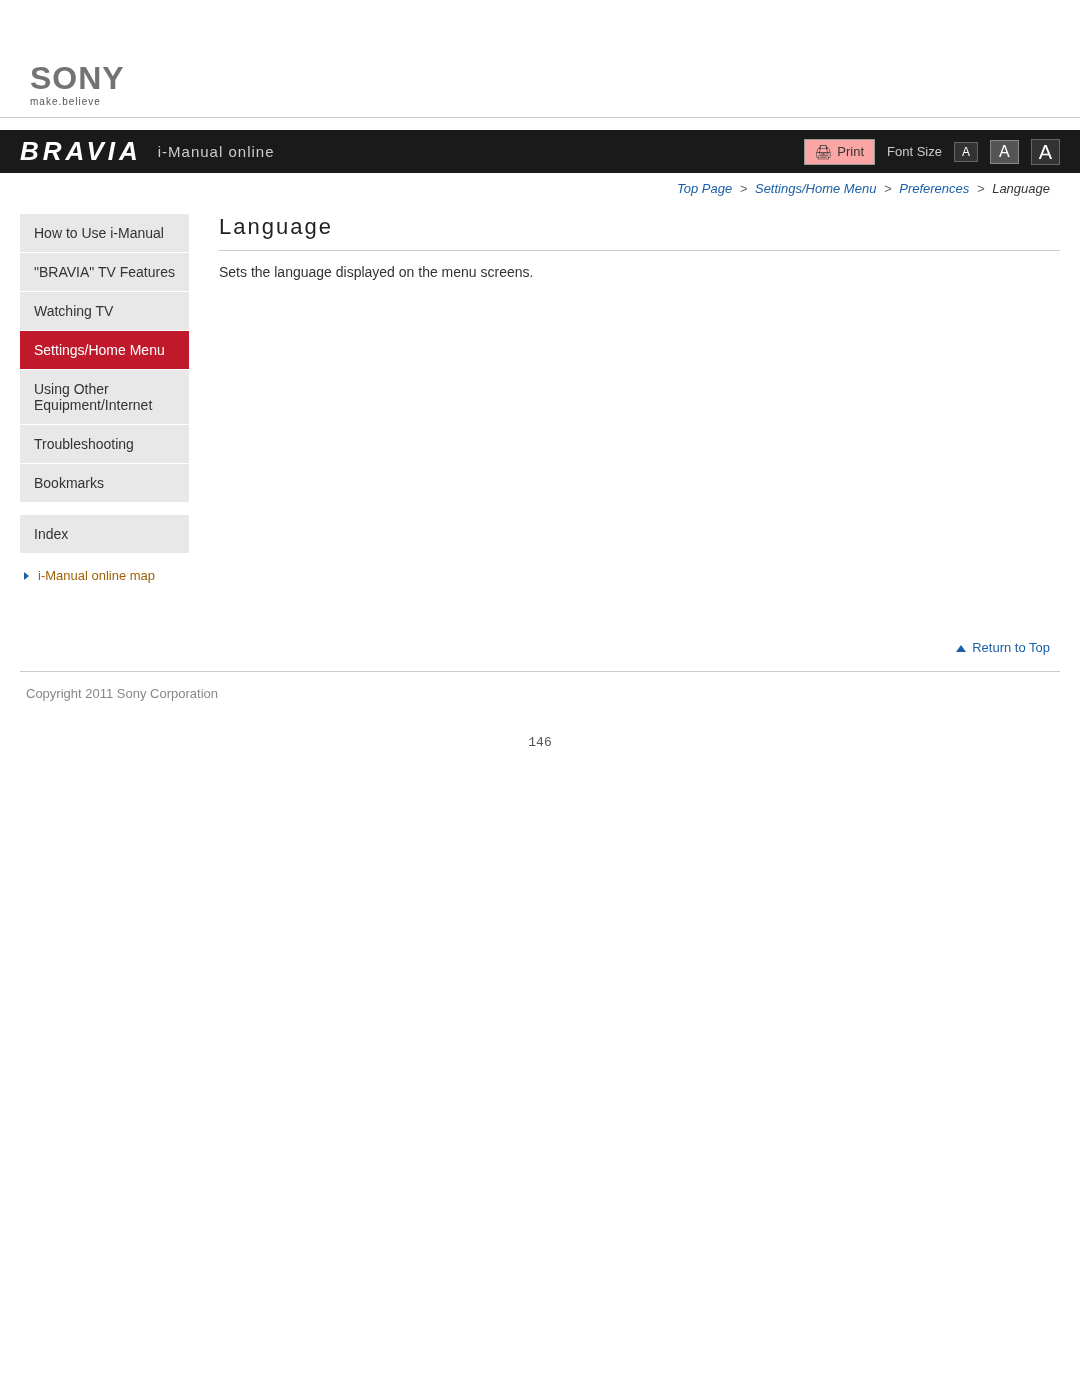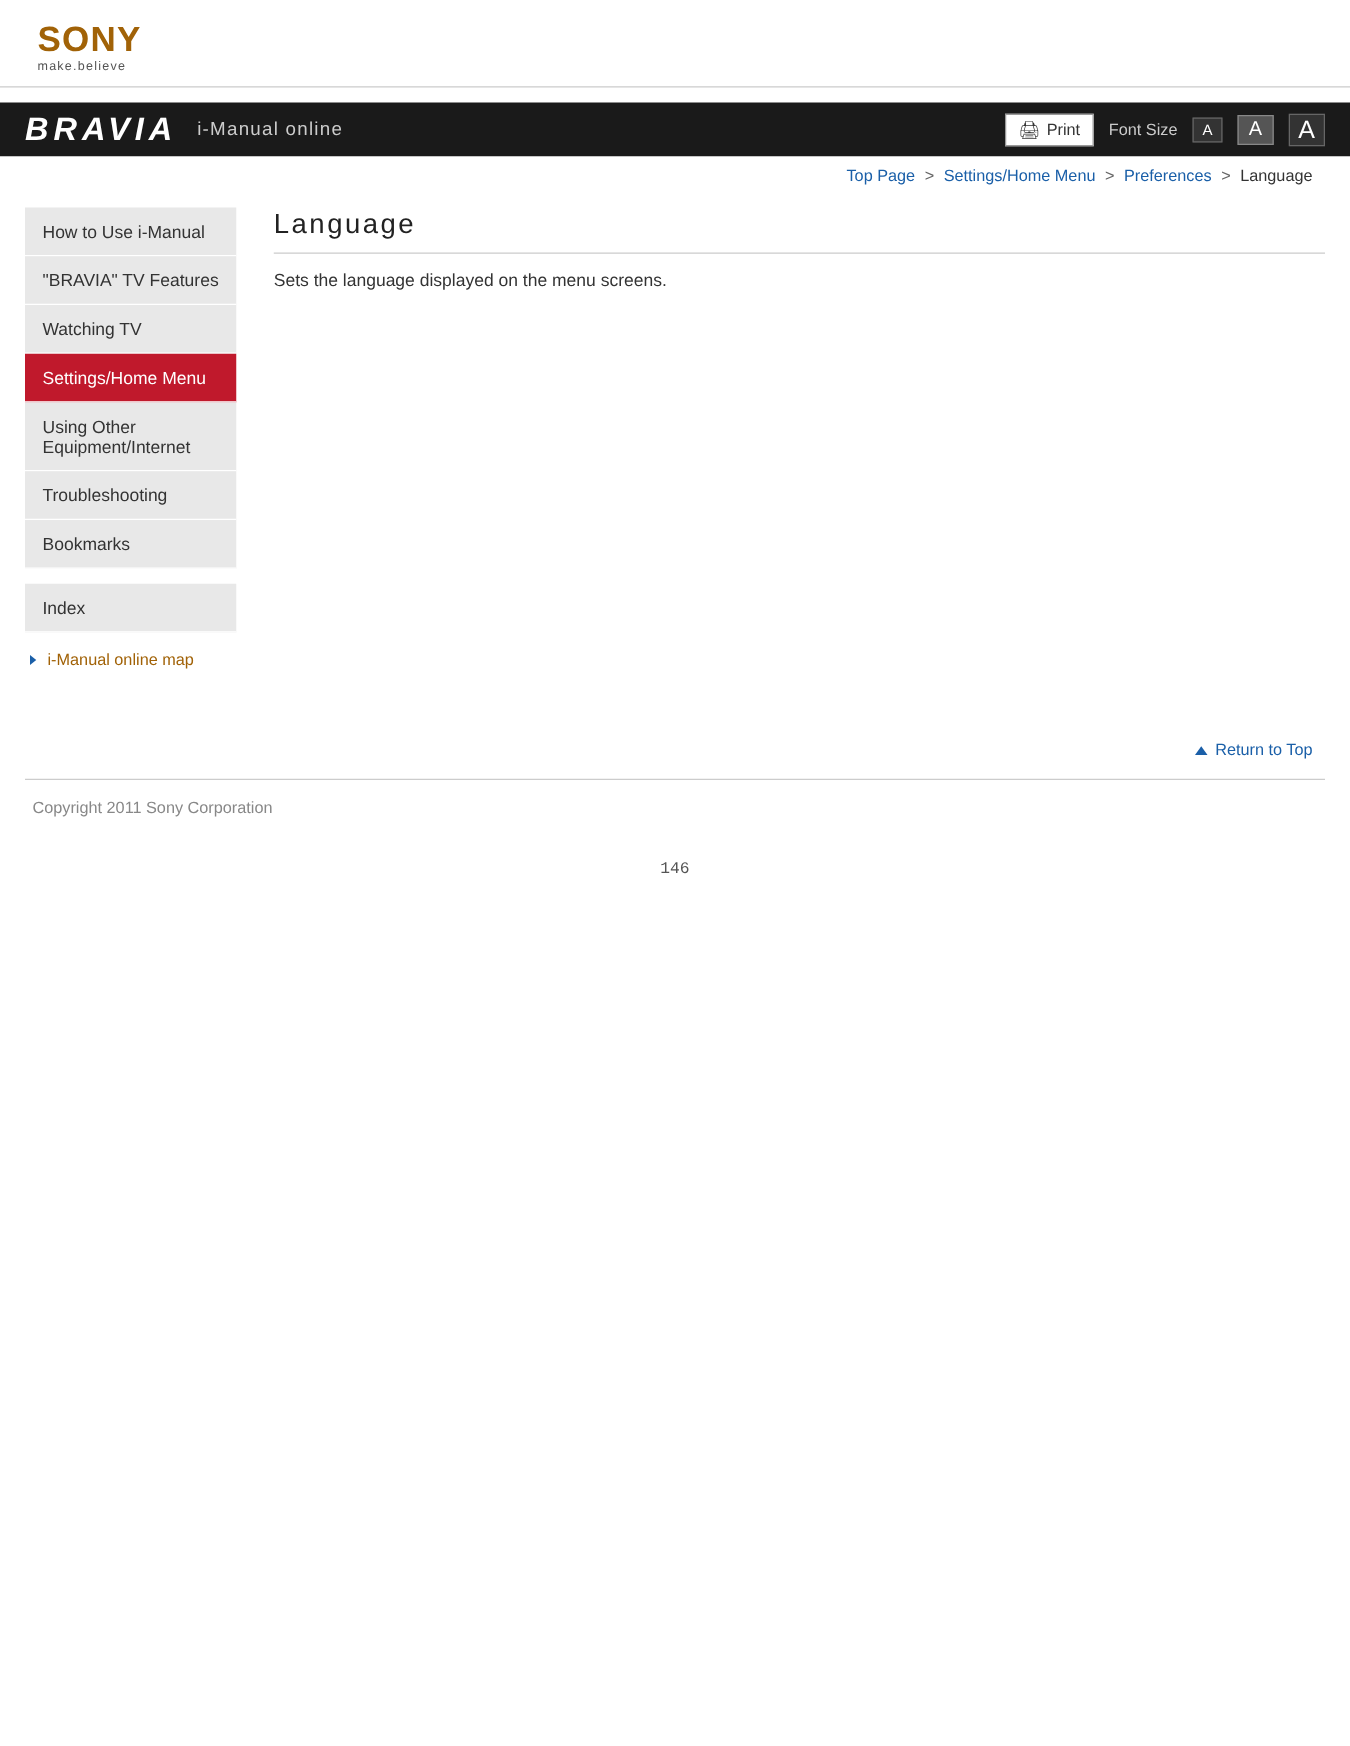--- a/index.html
+++ b/index.html
@@ -16,26 +16,27 @@
     .logo-bar {
       padding: 18px 30px 10px 30px;
       border-bottom: 1px solid #ccc;
     }
     .sony-logo {
       display: flex;
       flex-direction: column;
       align-items: flex-start;
     }
     .sony-logo .sony-text {
-      font-size: 28px;
+      font-size: 32px;
       font-weight: 900;
-      color: #a16207;
+      color: #737373;
       letter-spacing: 1px;
       font-family: Arial Black, Arial, sans-serif;
       line-height: 1;
+      margin-top: 44px;
     }
     .sony-logo .tagline {
       font-size: 10px;
       color: #555;
       letter-spacing: 1px;
       margin-top: 2px;
     }
 
     
     .bravia-bar {
@@ -64,21 +65,21 @@
       color: #ccc;
       font-size: 15px;
       letter-spacing: 1px;
     }
     .bravia-right {
       display: flex;
       align-items: center;
       gap: 12px;
     }
     .print-btn {
-      background: #ffffff;
+      background: #fca5a5;
       border: 1px solid #999;
       padding: 4px 10px;
       font-size: 13px;
       cursor: pointer;
       display: flex;
       align-items: center;
       gap: 5px;
       color: #333;
     }
     .font-size-label {
@@ -96,20 +97,21 @@
     }
     .font-btn.small { font-size: 12px; padding: 3px 7px; }
     .font-btn.medium { font-size: 16px; padding: 3px 8px; background: #555; border: 1px solid #888; }
     .font-btn.large { font-size: 20px; padding: 2px 7px; }
 
     
     .breadcrumb-bar {
       text-align: right;
       padding: 8px 30px;
       font-size: 13px;
+      font-style: italic;
     }
     .breadcrumb-bar a, .breadcrumb-bar span.link {
       color: #1a5fa8;
       text-decoration: none;
       cursor: pointer;
     }
     .breadcrumb-bar .sep { color: #666; margin: 0 4px; }
     .breadcrumb-bar .current { color: #333; }
 
     

